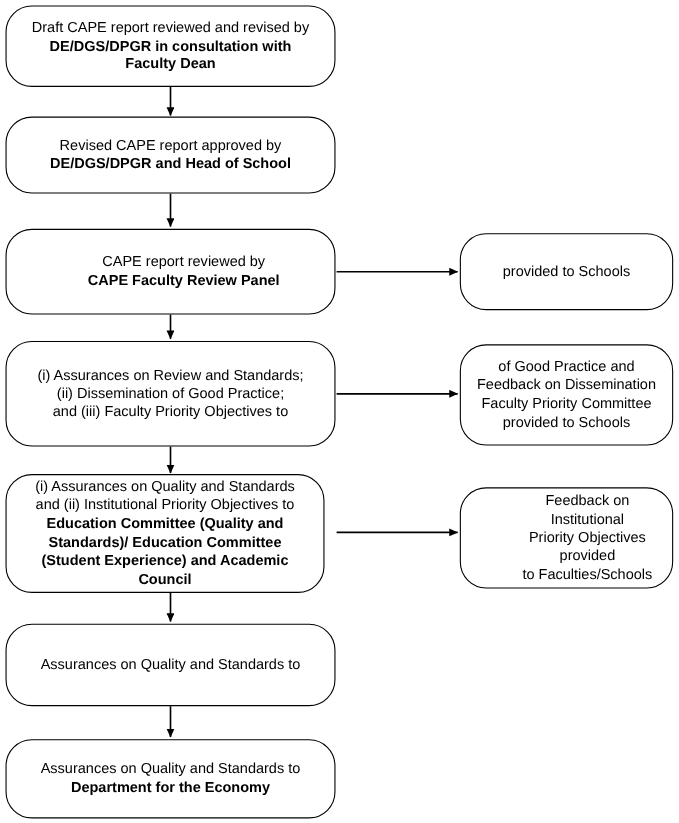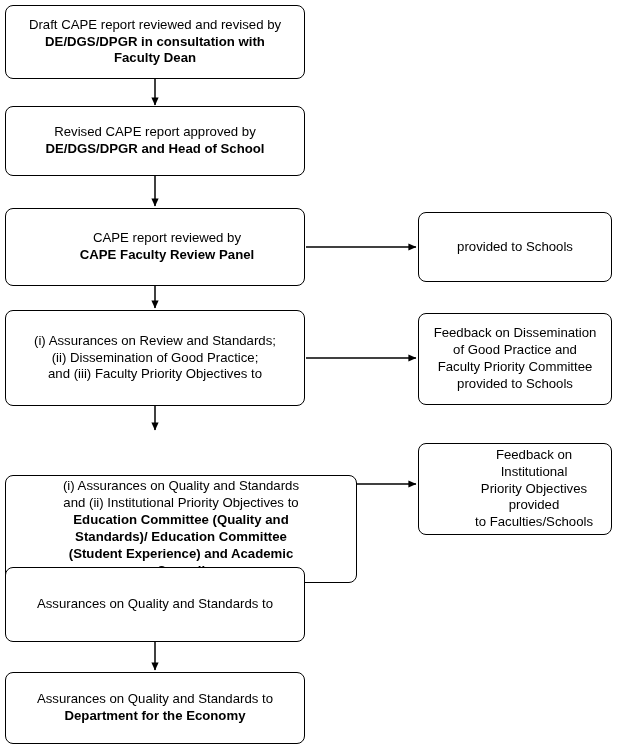--- a/index.html
+++ b/index.html
@@ -15,21 +15,21 @@
     position: relative;
     width: 617px;
     height: 748px;
     background: #ffffff;
     overflow: hidden;
   }
   .node {
     position: absolute;
     box-sizing: border-box;
     border: 1.4px solid #000000;
-    border-radius: 8px;
+    border-radius: 24px;
     background: #ffffff;
     display: flex;
     align-items: center;
     justify-content: center;
     text-align: center;
     line-height: 1.28;
     font-size: 13.2px;
     color: #000000;
     padding: 2px 6px;
   }
@@ -87,37 +87,37 @@
   </div>
 
   <div class="node" style="left:5px; top:208px; width:300px; height:78px;padding-left:30px;">
     <span class="txt"><div>CAPE report reviewed by</div><div class="b">CAPE Faculty Review Panel</div></span>
   </div>
 
   <div class="node" style="left:5px; top:310px; width:300px; height:96px;">
     <span class="txt"><div>(i) Assurances on Review and Standards;</div><div>(ii) Dissemination of Good Practice;</div><div>and (iii) Faculty Priority Objectives to</div></span>
   </div>
 
-  <div class="node" style="left:5px; top:431px; width:352px; height:108px;margin-top:44px;">
+  <div class="node" style="left:5px; top:431px; width:290px; height:108px;">
     <span class="txt"><div>(i) Assurances on Quality and Standards</div><div>and (ii) Institutional Priority Objectives to</div><div class="b">Education Committee (Quality  and</div><div class="b">Standards)/ Education Committee</div><div class="b">(Student Experience) and  Academic</div><div class="b">Council</div></span>
   </div>
 
   <div class="node" style="left:5px; top:567px; width:300px; height:75px;">
     <span class="txt"><div>Assurances on Quality and Standards to</div></span>
   </div>
 
   <div class="node" style="left:5px; top:672px; width:300px; height:72px;">
     <span class="txt"><div>Assurances on Quality and Standards to</div><div class="b">Department for the Economy</div></span>
   </div>
 
   <div class="node" style="left:418px; top:212px; width:194px; height:70px;">
     <span class="txt"><div>provided to Schools</div></span>
   </div>
 
   <div class="node" style="left:418px; top:313px; width:194px; height:92px;">
-    <span class="txt"><div>Feedback on Dissemination</div><div>of Good Practice and</div><div>Faculty Priority Committee</div><div>provided to Schools</div></span>
+    <span class="txt"><div>of Good Practice and</div><div>Feedback on Dissemination</div><div>Faculty Priority Committee</div><div>provided to Schools</div></span>
   </div>
 
   <div class="node" style="left:418px; top:443px; width:194px; height:92px;padding-left:44px;">
     <span class="txt"><div>Feedback on Institutional</div><div>Priority Objectives provided</div><div>to Faculties/Schools</div></span>
   </div>
 
 </div>
 
 </body></html>

